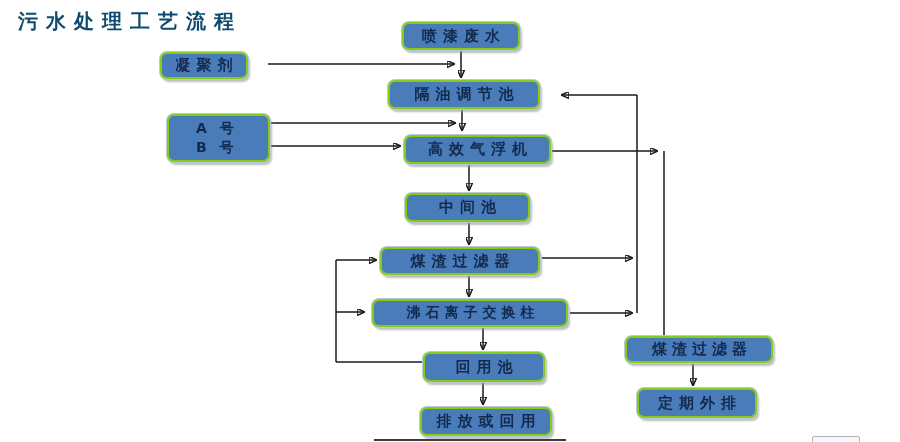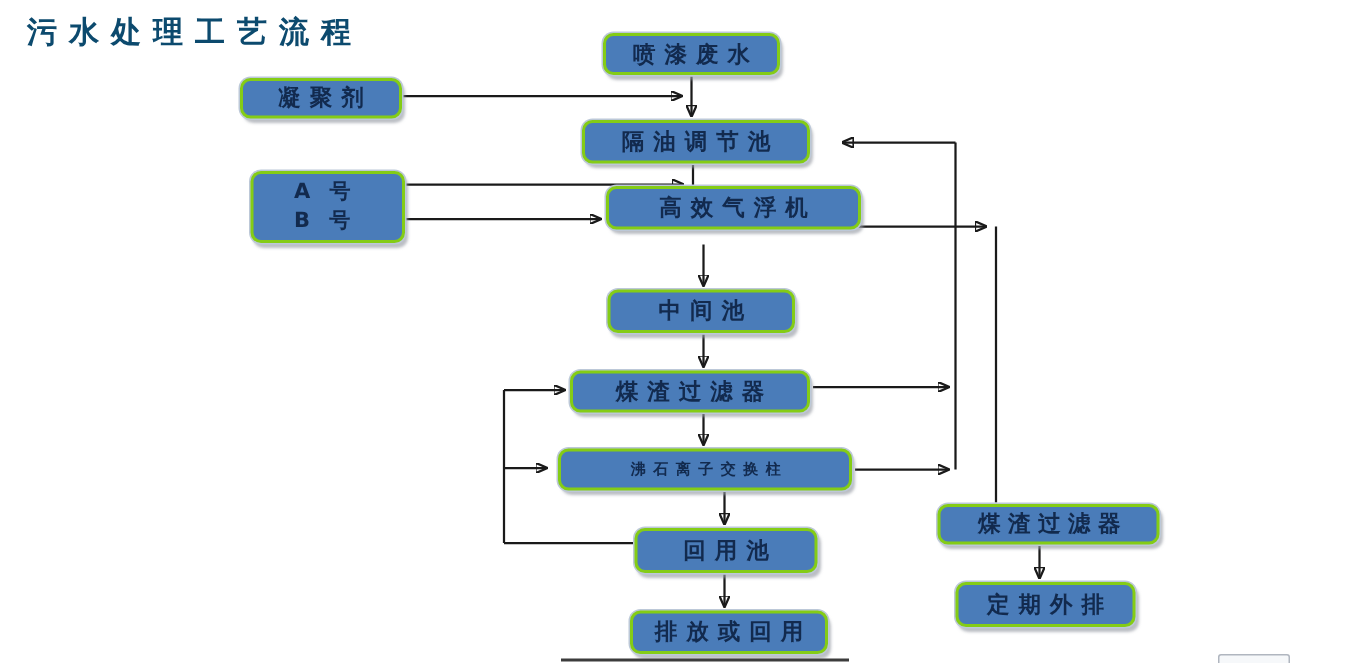--- a/index.html
+++ b/index.html
@@ -20,28 +20,28 @@
     box-shadow:0 0 0 1px #bcc8d8, 2px 3px 2px rgba(150,155,165,0.65);
     display:flex;align-items:center;justify-content:center;
     color:#122a4e;font-weight:bold;font-size:15px;letter-spacing:6px;
     white-space:nowrap;box-sizing:border-box;
   }
   .node .lbl{transform:translateX(3px);} 
 
   .node.two-line{flex-direction:column;align-items:flex-start;justify-content:center;
     padding-left:27px;letter-spacing:4px;font-size:14px;line-height:19px;}
 
-  #n-coagulant {left:160px;top:52px;width:108px;height:27px;}
+  #n-coagulant {left:160px;top:52px;width:88px;height:27px;}
   #n-spray     {left:402px;top:22px;width:118px;height:28px;}
   #n-oilsep    {left:388px;top:80px;width:152px;height:29px;}
   #n-ab        {left:167px;top:114px;width:103px;height:48px;}
-  #n-flot      {left:404px;top:124px;width:170px;height:29px;}
+  #n-flot      {left:404px;top:135px;width:147px;height:29px;}
   #n-mid       {left:405px;top:193px;width:125px;height:29px;}
   #n-filter    {left:380px;top:247px;width:160px;height:28px;}
-  #n-zeolite   {left:372px;top:299px;width:196px;height:28px;font-size:10px;letter-spacing:5px;}
+  #n-zeolite   {left:372px;top:299px;width:196px;height:28px;font-size:14px;letter-spacing:5px;}
   #n-reuse     {left:423px;top:352px;width:122px;height:30px;}
   #n-discharge {left:420px;top:407px;width:132px;height:29px;}
   #n-sludge    {left:625px;top:336px;width:148px;height:27px;letter-spacing:5px;}
   #n-periodic  {left:637px;top:388px;width:120px;height:30px;}
 
   #cutoff-box{
     position:absolute;left:812px;top:436px;width:46px;height:10px;
     border:1px solid #b0b6bf;background:#f6f8fa;border-radius:2px;
   }
   #cutoff-line{

